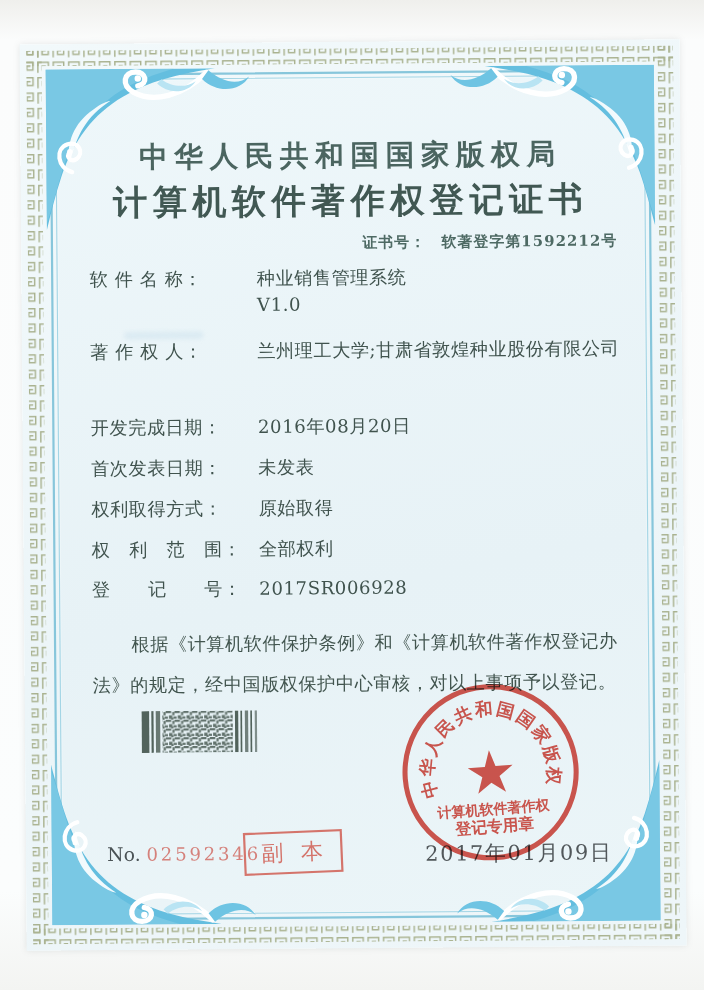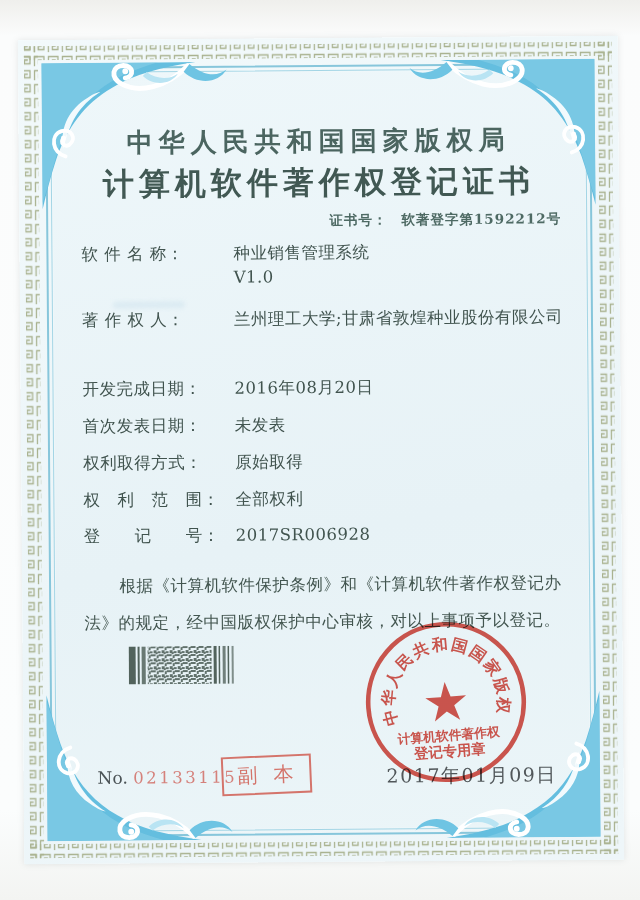--- a/index.html
+++ b/index.html
@@ -199,17 +199,17 @@
     <text font-size="15.5" fill="#d7463b" font-weight="bold" letter-spacing="2">
       <textPath href="#sealArc" startOffset="0" textLength="212" lengthAdjust="spacingAndGlyphs">中华人民共和国国家版权局</textPath>
     </text>
     <text x="85" y="103" text-anchor="middle" font-size="52" fill="#d7463b">★</text>
     <text x="85" y="122" text-anchor="middle" font-size="12.5" font-weight="bold" fill="#d7463b">计算机软件著作权</text>
     <text x="85" y="138" text-anchor="middle" font-size="14" font-weight="bold" fill="#d7463b">登记专用章</text>
   </svg>
 
   <div class="serial">
     <span>No.</span>
-    <span class="num">02133115</span>
+    <span class="num">02592346</span>
   </div>
   <div class="copy-stamp">副本</div>
 
 </div>
 
 </body></html>

